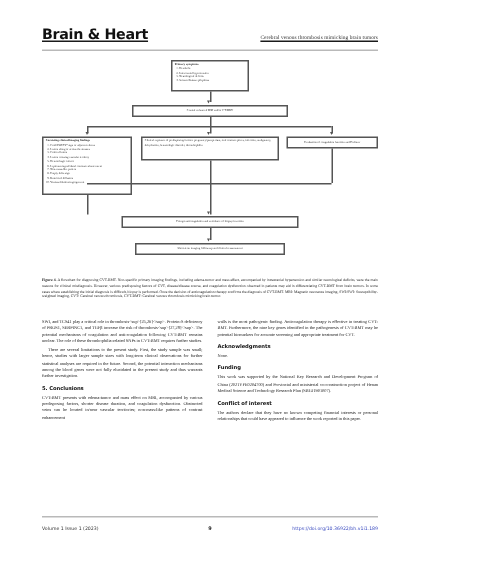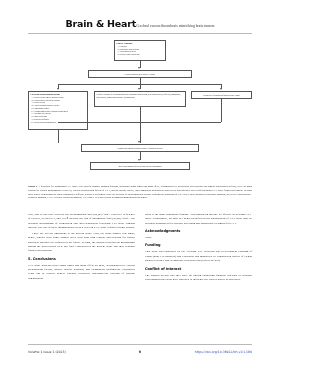--- a/index.html
+++ b/index.html
@@ -23,21 +23,22 @@
 
   
   .runhead {
     position: absolute;
     left: 28px;
     right: 28px;
     top: 18px;
     height: 14px;
     display: flex;
     align-items: baseline;
-    justify-content: center;
+    justify-content: space-between;
+    text-decoration: underline;
   }
   .journal-title {
     font-family: "DejaVu Sans", sans-serif;
     font-weight: bold;
     font-size: 9.5px;
     letter-spacing: -0.2px;
     color: #111;
   }
   .runhead-right {
     font-family: "Liberation Serif", serif;

